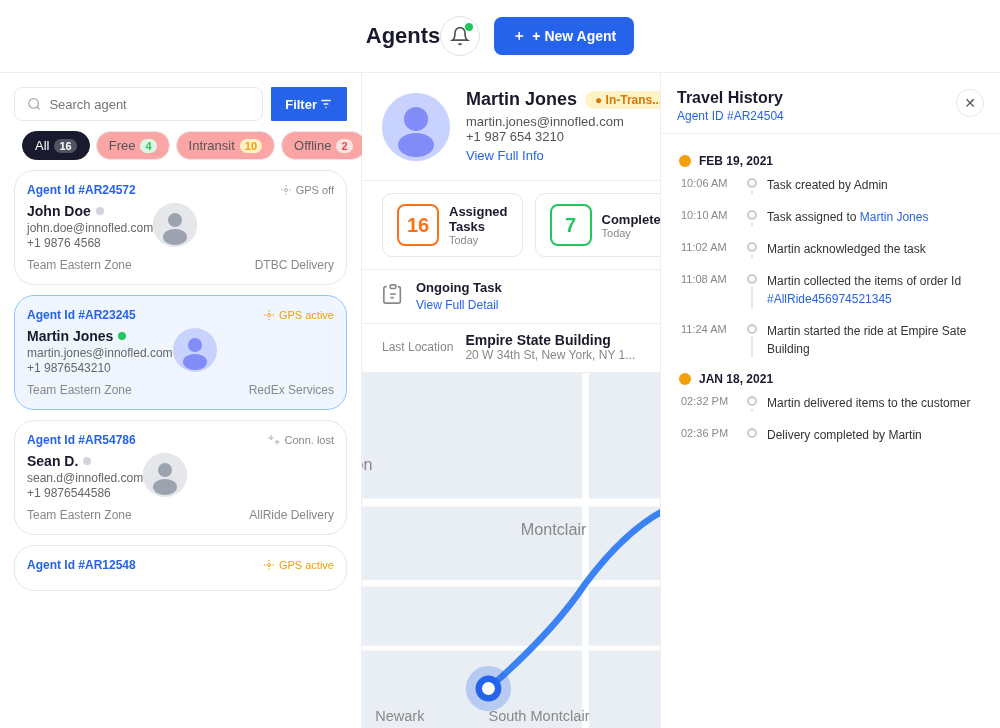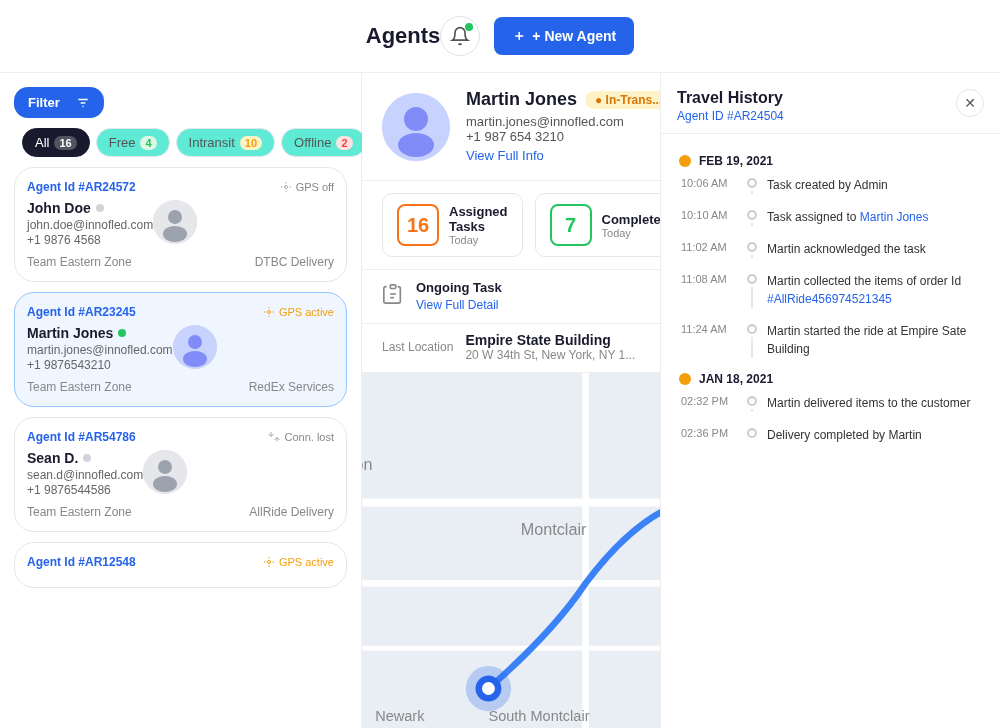--- a/index.html
+++ b/index.html
@@ -46,31 +46,31 @@
     }
     .search-input-wrap {
       flex: 1; border: 1.5px solid #e5e7eb; border-radius: 8px;
       display: flex; align-items: center; padding: 8px 12px; gap: 8px;
       background: #fff;
     }
     .search-input-wrap input {
       border: none; outline: none; font-size: 13px; color: #555; width: 100%;
     }
     .filter-btn {
-      background: #2563eb; color: #fff; border: none; border-radius: 14px;
+      background: #2563eb; color: #fff; border: none; border-radius: 1px;
       padding: 8px 14px; font-size: 13px; font-weight: 600; cursor: pointer;
-      display: flex; align-items: center; gap: 16px; white-space: nowrap;
+      display: flex; align-items: center; gap: 2px; white-space: nowrap;
     }
     .tabs-bar {
       display: flex; padding: 0 22px 10px; gap: 6px;
     }
     .tab {
       padding: 6px 12px; border-radius: 20px; font-size: 13px; font-weight: 500;
       cursor: pointer; display: flex; align-items: center; gap: 5px;
-      border: 1.5px solid #e5e7eb; background: #5eead4; color: #555;
+      border: 1.5px solid #e5e7eb; background: #fca5a5; color: #555;
     }
     .tab.active { background: #1a1a2e; color: #fff; border-color: #1a1a2e; }
     .tab-badge {
       font-size: 11px; font-weight: 700;
       padding: 1px 5px; border-radius: 10px;
     }
     .tab.active .tab-badge { background: rgba(255,255,255,0.25); color: #fff; }
     .tab-free .tab-badge { background: #dff6e7; color: #22c55e; }
     .tab-intransit .tab-badge { background: #fef3c7; color: #f59e0b; }
     .tab-offline .tab-badge { background: #fee2e2; color: #ef4444; }
@@ -233,20 +233,27 @@
       <span>＋</span>
       <span>+ New Agent</span>
     </button>
   </div>
 </div>
 
 <div class="main">
 
   <div class="sidebar">
     <div class="search-bar">
+      <div class="search-input-wrap">
+        <svg width="16" height="16" viewBox="0 0 24 24" fill="none" stroke="#aaa" stroke-width="2">
+          <circle cx="11" cy="11" r="8"></circle>
+            <line x1="21" y1="21" x2="16.65" y2="16.65"></line>
+        </svg>
+        <input type="text" placeholder="Search agent" style="">
+      </div>
       <button class="filter-btn">
         <span>Filter</span>
         <svg width="14" height="14" viewBox="0 0 24 24" fill="none" stroke="#fff" stroke-width="2.5">
           <line x1="4" y1="6" x2="20" y2="6"></line>
             <line x1="8" y1="12" x2="16" y2="12"></line>
             <line x1="11" y1="18" x2="13" y2="18"></line>
         </svg>
       </button>
     </div>
     <div class="tabs-bar">

